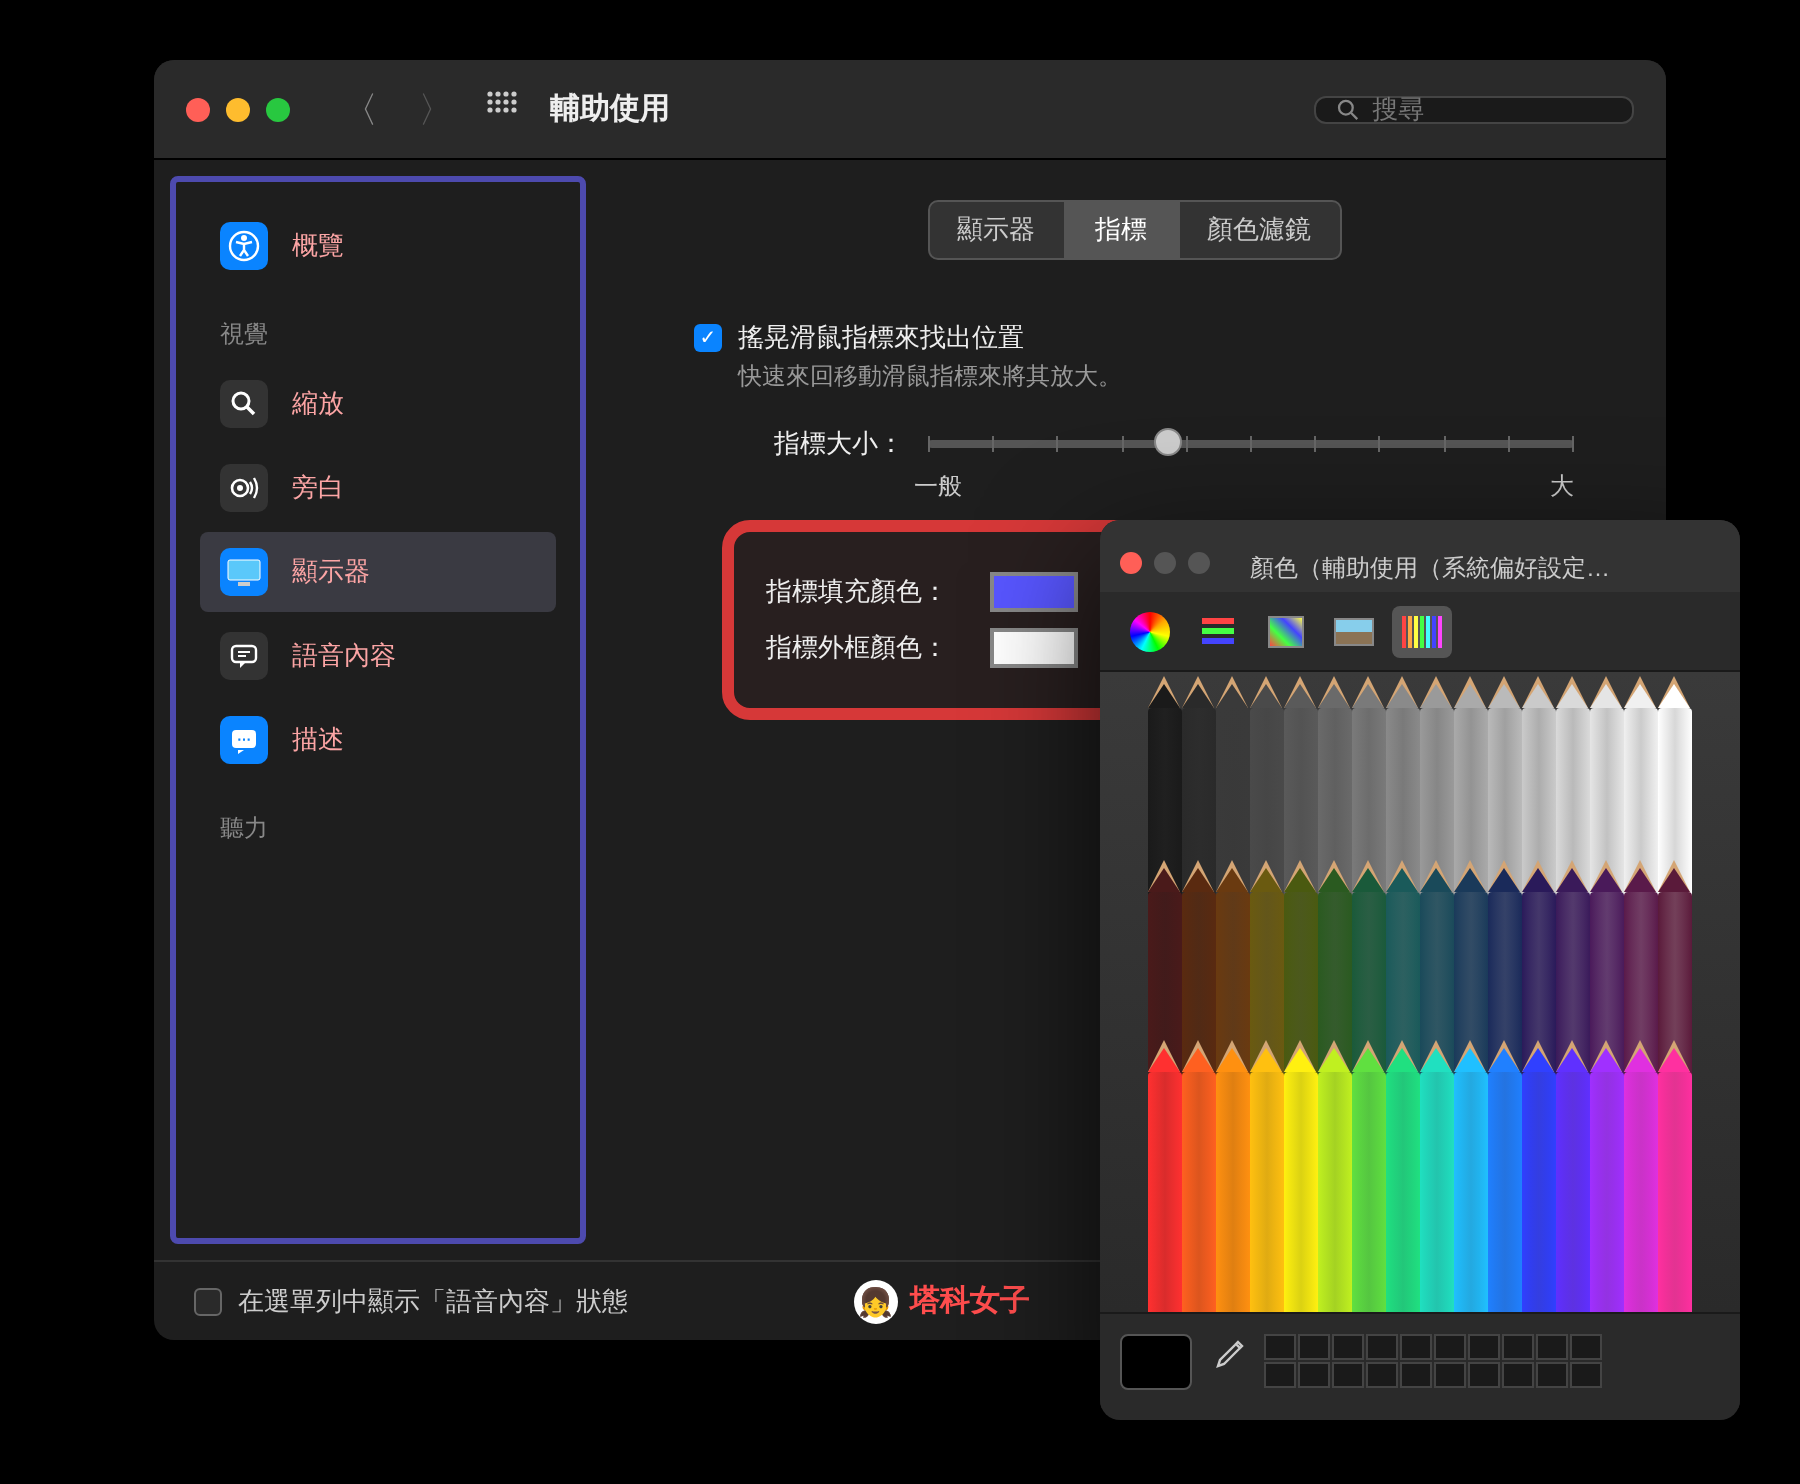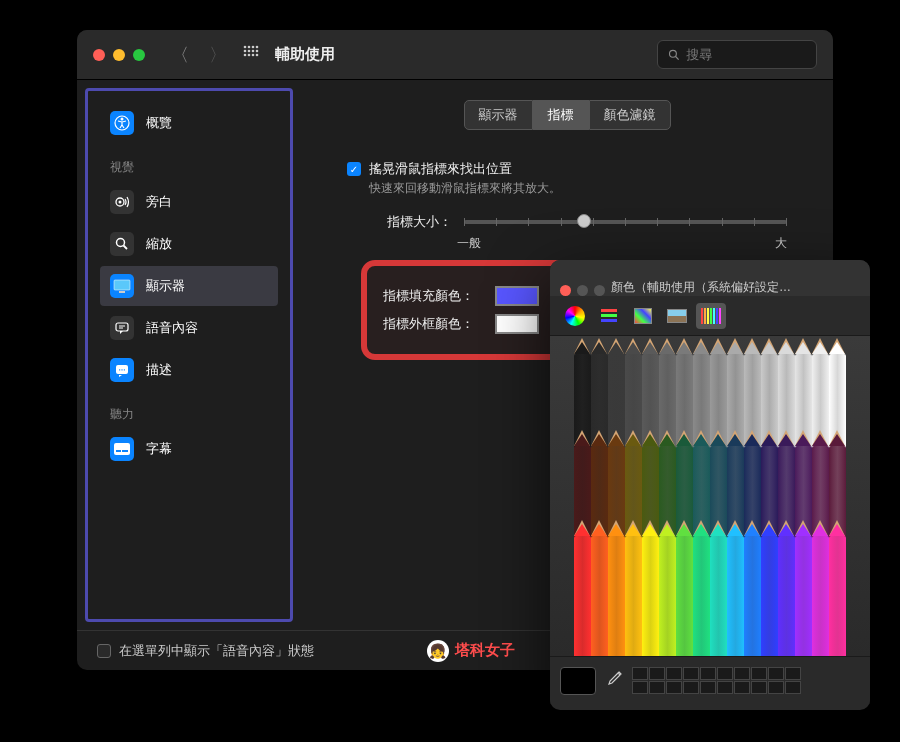--- a/index.html
+++ b/index.html
@@ -10,32 +10,32 @@
 .toolbar { height: 50px; display: flex; align-items: center; padding: 0 16px; gap: 16px; background: #2a2a2a; border-bottom: 1px solid #000; }
 .traffic-lights { display: flex; gap: 8px; }
 .traffic-light { width: 12px; height: 12px; border-radius: 50%; }
 .tl-red { background: #ff5f57; }
 .tl-yellow { background: #febc2e; }
 .tl-green { background: #28c840; }
 .nav-arrows { display: flex; gap: 20px; margin-left: 10px; }
 .nav-arrow { color: #888; font-size: 18px; cursor: pointer; }
 .grid-icon { color: #ccc; font-size: 14px; }
 .window-title { color: #eee; font-size: 15px; font-weight: 600; }
-.search-box { margin-left: auto; display: flex; align-items: center; gap: 6px; background: #1a1a1a; border: 1px solid #444; border-radius: 6px; padding: 4px 10px; width: 160px; height: 29px; }
+.search-box { margin-left: auto; display: flex; align-items: center; gap: 6px; background: #1a1a1a; border: 1px solid #444; border-radius: 6px; padding: 4px 10px; width: 160px; height: 14px; }
 .search-box svg { width: 14px; height: 14px; }
 .search-input { background: transparent; border: none; outline: none; color: #ccc; font-size: 13px; width: 100%; }
 .search-input::placeholder { color: #777; }
 
 .main-body { display: flex; height: calc(100% - 90px); }
 
 .sidebar { width: 208px; padding: 12px; border: 3px solid #4d4aae; margin: 8px; border-radius: 4px; overflow-y: auto; }
 .sidebar-item { display: flex; align-items: center; gap: 12px; padding: 8px 10px; border-radius: 4px; cursor: pointer; margin-bottom: 2px; }
 .sidebar-item.selected { background: #3a3a42; }
 .sidebar-icon { width: 24px; height: 24px; display: flex; align-items: center; justify-content: center; border-radius: 5px; flex-shrink: 0; }
-.sidebar-label { color: #ffffff; font-size: 13px; }
+.sidebar-label { color: #fca5a5; font-size: 13px; }
 .sidebar-section { color: #888; font-size: 12px; padding: 14px 10px 6px; }
 
 .icon-overview { background: #0a84ff; color:#fff; }
 .icon-voiceover { background: #333; color:#fff; }
 .icon-zoom { background: #333; color:#fff; }
 .icon-display { background: #0a84ff; color:#fff; }
 .icon-speech { background: #333; color:#fff; }
 .icon-desc { background: #0a84ff; color:#fff; }
 .icon-audio { background: #333; color:#fff; }
 .icon-caption { background: #0a84ff; color:#fff; }
@@ -70,21 +70,21 @@
 
 .footer { position: absolute; bottom: 0; left: 0; right: 0; height: 40px; display: flex; align-items: center; padding: 0 20px; border-top: 1px solid #333; gap: 8px; }
 .footer-check { width: 14px; height: 14px; border: 1px solid #666; border-radius: 3px; background: #2a2a2a; }
 .footer-label { color: #ccc; font-size: 13px; }
 .brand { position: absolute; left: 350px; display: flex; align-items: center; gap: 6px; }
 .brand-icon { width: 22px; height: 22px; background: #fff; border-radius: 50%; display:flex; align-items:center; justify-content:center; font-size:14px; }
 .brand-text { color: #ff4d4d; font-size: 15px; font-weight: 700; }
 
 
 .color-panel { position: absolute; left: 550px; top: 260px; width: 320px; height: 450px; background: #2a2a2a; border-radius: 10px; box-shadow: 0 20px 60px rgba(0,0,0,0.7); overflow: hidden; }
-.color-panel-header { height: 36px; display: flex; align-items: flex-end; padding: 0 10px; gap: 0; background: #333; }
+.color-panel-header { height: 36px; display: flex; align-items: flex-start; padding: 16px 10px; gap: 14px; background: #333; }
 .cp-traffic { display: flex; gap: 6px; }
 .cp-tl { width: 11px; height: 11px; border-radius: 50%; }
 .cp-tl-red { background: #ff5f57; }
 .cp-tl-dim { background: #555; }
 .cp-title { color: #ccc; font-size: 12px; margin-left: 6px; white-space: nowrap; overflow: hidden; text-overflow: ellipsis; }
 
 .cp-toolbar { height: 40px; display: flex; align-items: center; padding: 0 10px; gap: 4px; border-bottom: 1px solid #1a1a1a; }
 .cp-tool { width: 30px; height: 26px; display: flex; align-items: center; justify-content: center; border-radius: 4px; cursor: pointer; }
 .cp-tool.active { background: #555; }
 .color-wheel { width: 20px; height: 20px; border-radius: 50%; background: conic-gradient(red,orange,yellow,lime,cyan,blue,magenta,red); }
@@ -157,37 +157,37 @@
           <svg width="16" height="16" viewBox="0 0 16 16">
               <circle cx="8" cy="8" r="7" fill="none" stroke="#fff" stroke-width="1.2"></circle>
               <circle cx="8" cy="4" r="1.5" fill="#fff"></circle>
               <path d="M4 6 L8 7 L12 6 M8 7 L8 10 M8 10 L6 13 M8 10 L10 13" stroke="#fff" stroke-width="1.2" fill="none"></path>
             </svg>
         </div>
         <span class="sidebar-label">概覽</span>
       </div>
       <div class="sidebar-section">視覺</div>
       <div class="sidebar-item">
+        <div class="sidebar-icon icon-zoom">
+            <svg width="16" height="16" viewBox="0 0 16 16">
+              <circle cx="6.5" cy="6.5" r="4" fill="none" stroke="#fff" stroke-width="1.5"></circle>
+              <line x1="9.5" y1="9.5" x2="13" y2="13" stroke="#fff" stroke-width="1.8"></line>
+            </svg>
+          </div>
+        <span class="sidebar-label">縮放</span>
+      </div>
+      <div class="sidebar-item">
         <div class="sidebar-icon icon-voiceover">
             <svg width="16" height="16" viewBox="0 0 16 16">
               <circle cx="6" cy="8" r="4" fill="none" stroke="#fff" stroke-width="1.3"></circle>
               <circle cx="6" cy="8" r="1.5" fill="#fff"></circle>
               <path d="M11 5 Q13 8 11 11 M13 3 Q16 8 13 13" stroke="#fff" stroke-width="1.2" fill="none"></path>
             </svg>
           </div>
         <span class="sidebar-label">旁白</span>
-      </div>
-      <div class="sidebar-item">
-        <div class="sidebar-icon icon-zoom">
-            <svg width="16" height="16" viewBox="0 0 16 16">
-              <circle cx="6.5" cy="6.5" r="4" fill="none" stroke="#fff" stroke-width="1.5"></circle>
-              <line x1="9.5" y1="9.5" x2="13" y2="13" stroke="#fff" stroke-width="1.8"></line>
-            </svg>
-          </div>
-        <span class="sidebar-label">縮放</span>
       </div>
       <div class="sidebar-item selected">
         <div class="sidebar-icon icon-display">
             <svg width="18" height="14" viewBox="0 0 18 14">
               <rect x="1" y="1" width="16" height="10" rx="1" fill="#5ac8fa" stroke="#fff" stroke-width="0.5"></rect>
               <rect x="6" y="12" width="6" height="2" fill="#ccc"></rect>
             </svg>
           </div>
         <span class="sidebar-label">顯示器</span>
       </div>
@@ -206,30 +206,20 @@
         <div class="sidebar-icon icon-desc">
             <svg width="16" height="16" viewBox="0 0 16 16">
               <rect x="2" y="3" width="12" height="9" rx="2" fill="#fff"></rect>
               <path d="M5 13 L5 15 L8 13" fill="#fff"></path>
               <text x="8" y="10" font-size="7" fill="#0a84ff" text-anchor="middle" font-weight="bold">⋯</text>
             </svg>
           </div>
         <span class="sidebar-label">描述</span>
       </div>
       <div class="sidebar-section">聽力</div>
-      <div class="sidebar-item">
-        <div class="sidebar-icon icon-caption">
-            <svg width="18" height="14" viewBox="0 0 18 14">
-              <rect x="1" y="1" width="16" height="12" rx="2" fill="#fff"></rect>
-              <rect x="3" y="8" width="5" height="2" fill="#0a84ff"></rect>
-              <rect x="9" y="8" width="6" height="2" fill="#0a84ff"></rect>
-            </svg>
-          </div>
-        <span class="sidebar-label">字幕</span>
-      </div>
     </div>
 
     <div class="content">
       <div class="seg-control">
         <div class="seg-item">顯示器</div>
         <div class="seg-item active">指標</div>
         <div class="seg-item">顏色濾鏡</div>
       </div>
 
       <div class="settings-group">

